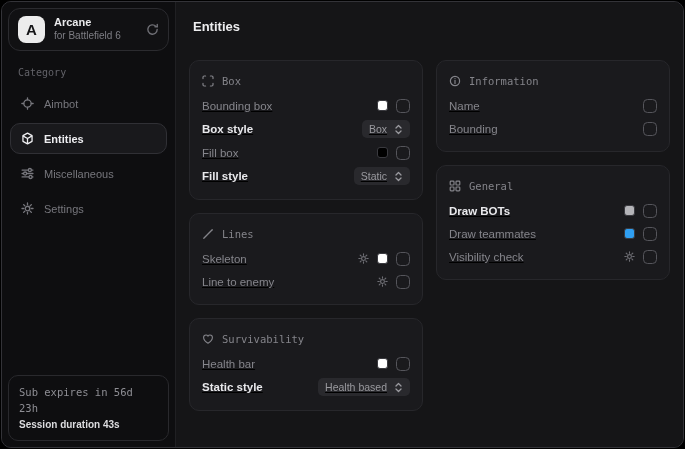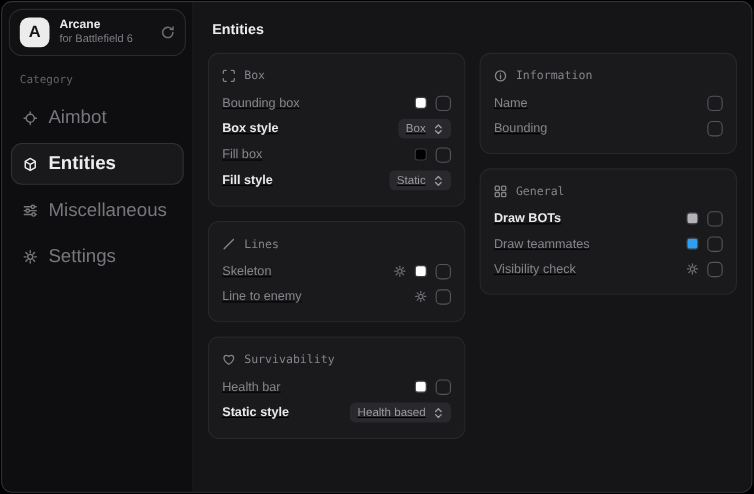--- a/index.html
+++ b/index.html
@@ -25,35 +25,35 @@
     display: flex; align-items: center; justify-content: center; flex-shrink: 0;
   }
   .brand-text { flex: 1; line-height: 1.25; }
   .brand-name { font-size: 11px; font-weight: bold; color: #eaeaec; }
   .brand-sub  { font-size: 10px; color: #7e7e84; }
   .icon-btn { color: #6d6d73; display: flex; align-items: center; cursor: pointer; }
   .category-label { margin: 16px 10px 8px; font-size: 10px; color: #626268; font-family: "DejaVu Sans Mono", monospace; }
   .nav-item {
     display: flex; align-items: center; gap: 10px;
     margin: 2px 2px; padding: 8px 10px; border-radius: 10px;
-    border: 1px solid transparent; color: #77777d; font-size: 17px; cursor: pointer;
+    border: 1px solid transparent; color: #77777d; font-size: 11px; cursor: pointer;
   }
   .nav-item .nicon { display: flex; align-items: center; }
   .nav-item.active { background: #19191c; border-color: #303035; color: #ededf0; font-weight: bold; }
   .session-card {
     margin-top: auto; border: 1px solid #29292d; border-radius: 10px;
     padding: 8px 10px; line-height: 1.55;
   }
   .session-expiry { font-family: "DejaVu Sans Mono", monospace; font-size: 10.5px; color: #8e8e94; }
   .session-duration { font-size: 10px; font-weight: bold; color: #dcdcdf; }
   
   .main { flex: 1; background: #151517; padding: 15px 13px; overflow: hidden; }
   .page-title { font-size: 13px; font-weight: bold; color: #ededef; margin: 2px 0 14px 4px; }
   .columns { display: flex; gap: 13px; align-items: flex-start; }
-  .col { flex: 1; display: flex; flex-direction: column; gap: 13px; min-width: 0; }
+  .col { flex: 1; display: flex; flex-direction: column; gap: 13px; min-width: 0; margin-top: 12px; }
   .panel {
     background: #1a1a1d; border: 1px solid #27272b; border-radius: 10px;
     padding: 9px 12px 11px;
   }
   .panel-header {
     display: flex; align-items: center; gap: 8px; padding: 5px 0 7px;
     color: #84848a; font-family: "DejaVu Sans Mono", monospace; font-size: 10.5px;
   }
   .row { display: flex; align-items: center; min-height: 23px; padding: 3px 0; text-decoration: underline; }
   .row-label { font-size: 11.5px; color: #85858b; }
@@ -144,20 +144,24 @@
     <div class="nav-item">
       <span class="nicon">
         <svg width="13" height="13" viewBox="0 0 12 12" fill="none" stroke="currentColor" stroke-width="1.2" stroke-linecap="round">
           <circle cx="6" cy="6" r="2.1"></circle>
           <path d="M6 0.9v1.6M6 9.5v1.6M0.9 6h1.6M9.5 6h1.6M2.4 2.4l1.1 1.1M8.5 8.5l1.1 1.1M9.6 2.4L8.5 3.5M3.5 8.5L2.4 9.6"></path>
         </svg>
       </span>
       <span>Settings</span>
     </div>
 
+    <div class="session-card">
+      <div class="session-expiry">Sub expires in 56d 23h</div>
+      <div class="session-duration">Session duration 43s</div>
+    </div>
   </div>
 
   <div class="main">
     <div class="page-title">Entities</div>
 
     <div class="columns">
 
       <div class="col">
 
         <div class="panel">

